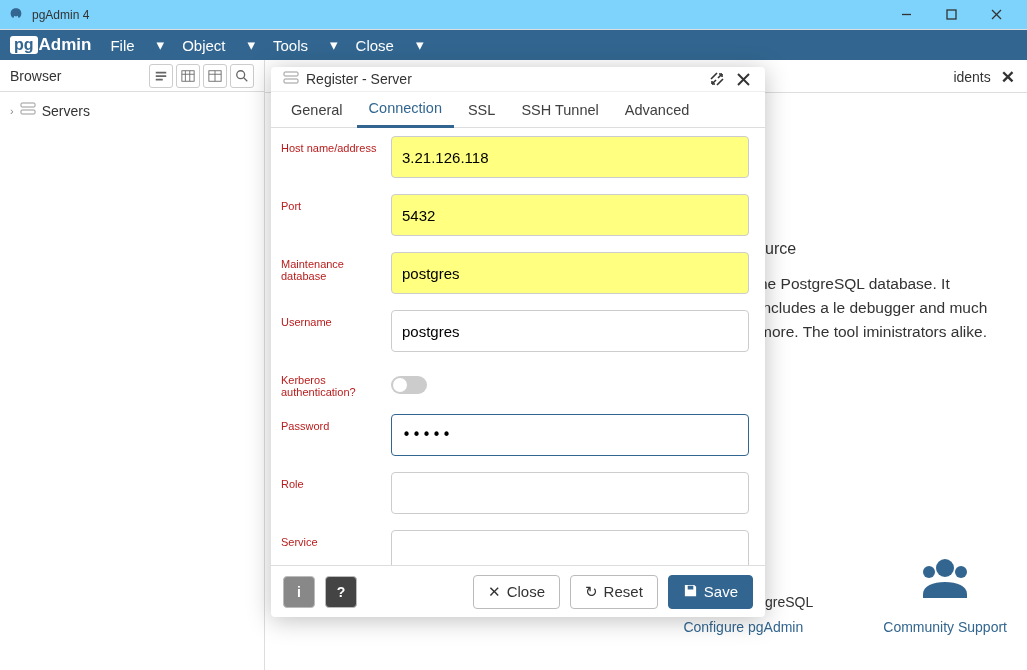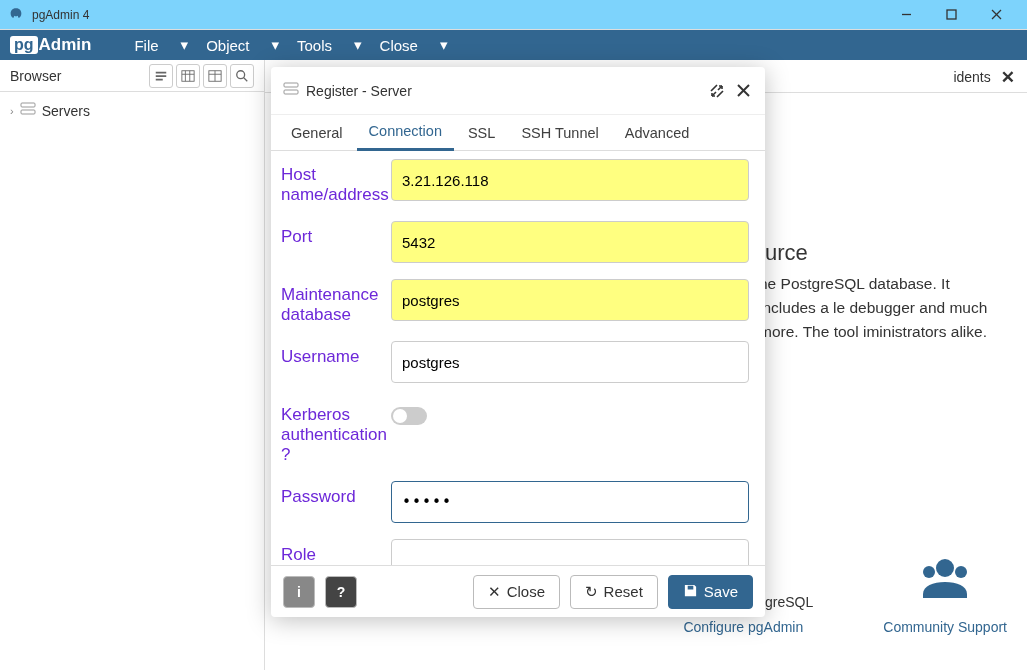--- a/index.html
+++ b/index.html
@@ -6,21 +6,21 @@
   body { width: 1027px; height: 670px; overflow: hidden; background: #fff; position: relative; font-size: 14px; color: #333; }
 
   
   .titlebar { height: 30px; background: #7dd3fc; display: flex; align-items: center; padding: 0 8px; border-bottom: 1px solid #ddd; }
   .titlebar .app-icon { width: 16px; height: 16px; margin-right: 8px; }
   .titlebar .title { flex: 1; font-size: 12px; }
   .titlebar .winbtn { width: 45px; height: 30px; display: flex; align-items: center; justify-content: center; cursor: pointer; }
 
   
   .menubar { height: 30px; background: #326690; color: #fff; display: flex; align-items: center; padding: 0 10px; }
-  .menubar .logo { font-weight: bold; font-size: 17px; margin-right: 34px; display: flex; align-items: center; }
+  .menubar .logo { font-weight: bold; font-size: 17px; margin-right: 10px; display: flex; align-items: center; }
   .menubar .logo .pg { background: #fff; color: #326690; padding: 0 4px; border-radius: 3px; margin-right: 1px; font-size: 16px; }
   .menubar .menuitem { padding: 4px 9px; cursor: pointer; font-size: 15px; display: flex; align-items: center; gap: 18px; }
   .menubar .caret { margin-left: 4px; }
 
   
   .content { display: flex; height: calc(100% - 60px); }
 
   
   .sidebar { width: 265px; border-right: 1px solid #ddd; display: flex; flex-direction: column; }
   .sidebar-header { height: 32px; border-bottom: 1px solid #ddd; display: flex; align-items: center; padding: 0 10px; }
@@ -35,47 +35,47 @@
   .mainbg { flex: 1; position: relative; background: #fff; padding-top: 2px; }
   .tabstrip { height: 31px; border-bottom: 1px solid #ddd; display: flex; align-items: center; padding: 0 12px; }
   .tabstrip .tablabel { flex: 1; font-size: 14px; }
   .tabstrip .close-x { cursor: pointer; font-weight: bold; font-size: 17px;}
   .bg-cards { position: absolute; right: 20px; bottom: 35px; display: flex; gap: 80px; }
   .bg-card { display:flex; flex-direction: column; align-items: center; color:#326690; gap:8px;}
   .bg-card .ic { font-size: 45px; }
 
   
   .dialog { position: absolute; left: 271px; top: 67px; width: 494px; height: 550px; background: #fff; border-radius: 4px; box-shadow: 0 3px 24px rgba(0,0,0,.25); display: flex; flex-direction: column; }
-  .dialog-title { height: 48px; display: flex; align-items: center; padding: 0 12px; font-size: 14px; border-bottom: 1px solid #eee; }
+  .dialog-title { height: 25px; display: flex; align-items: center; padding: 0 12px; font-size: 14px; border-bottom: 1px solid #eee; }
   .dialog-title .srv-ic { color: #aaa; margin-right: 7px; }
   .dialog-title .txt { flex: 1; font-weight: 500; }
   .dialog-title .dbtn { width: 20px; height: 20px; display: flex; align-items: center; justify-content: center; cursor: pointer; margin-left: 6px; }
   .dialog-tabs { height: 36px; display: flex; align-items: center; padding: 0 8px; border-bottom: 1px solid #ddd; gap: 2px; }
   .dialog-tabs .tab { padding: 9px 12px 9px; cursor: pointer; font-size: 14.5px; color: #404040; }
   .dialog-tabs .tab.active { color: #326690; border-bottom: 3px solid #326690; font-weight: 500;}
   .dialog-body { flex: 1; overflow-y: auto; padding: 8px 16px 8px 10px; position: relative; }
   .dialog-body::-webkit-scrollbar { width: 8px; }
   .dialog-body::-webkit-scrollbar-thumb { background: #ccc; border-radius: 4px; }
   .field-row { display: flex; align-items: flex-start; margin-bottom: 16px; }
-  .field-row .flabel { width: 110px; font-size: 17px; padding-top: 6px; word-break: break-word; color:#6d28d9; }
+  .field-row .flabel { width: 110px; font-size: 11px; padding-top: 6px; word-break: break-word; color:#b91c1c; }
   .field-row .finput { flex: 1; }
   .field-row input[type=text], .field-row input[type=password] {
     width: 100%; height: 34px; padding: 20px 10px; border: 1px solid #ccc; border-radius: 4px; font-size: 15px; outline: none; background:#fff;
   }
   .field-row input.hl { background: #ffff80; }
   .toggle { width: 36px; height: 18px; background: #ccc; border-radius: 10px; position: relative; cursor: pointer; margin-top:8px;}
   .toggle::after { content: ''; position: absolute; left: 2px; top: 2px; width: 14px; height: 14px; background: #fff; border-radius: 50%; }
   .dialog-footer { height: 52px; border-top: 1px solid #ddd; display: flex; align-items: center; padding: 0 12px; gap: 10px; }
   .dialog-footer .spacer { flex: 1; }
   .circ-btn { width: 32px; height: 32px; border-radius: 4px; border: 1px solid #bbb; background: #888; color: #fff; display: flex; align-items: center; justify-content: center; cursor: pointer; font-weight: bold; }
   .circ-btn.dark { background: #444; }
   .dlg-btn { height: 34px; padding: 0 14px; border: 1px solid #bbb; border-radius: 4px; background: #fff; cursor: pointer; display: flex; align-items: center; gap: 6px; font-size: 15px; color:#333;}
   .dlg-btn.primary { background: #326690; border-color: #326690; color: #fff; }
 
-  .main-heading { position:absolute; left:500px; top:180px; font-size:22px; color:#333;}
+  .main-heading { position:absolute; left:500px; top:180px; font-size:16px; color:#333;}
   .main-desc { position:absolute; right:18px; top:212px; width:250px; font-size:15.5px; line-height:1.55; color:#333; }
 </style>
 </head>
 <body>
 
 <div class="titlebar">
   <svg class="app-icon" viewBox="0 0 24 24">
       <path fill="#336791" d="M12 2C6 2 4 6 4 10c0 3 2 6 4 6 1 0 1-2 1-3 0 0 1 1 3 1s3-1 3-1c0 1 0 3 1 3 2 0 4-3 4-6 0-4-2-8-8-8z"></path>
     </svg>
   <span class="title">pgAdmin 4</span>

